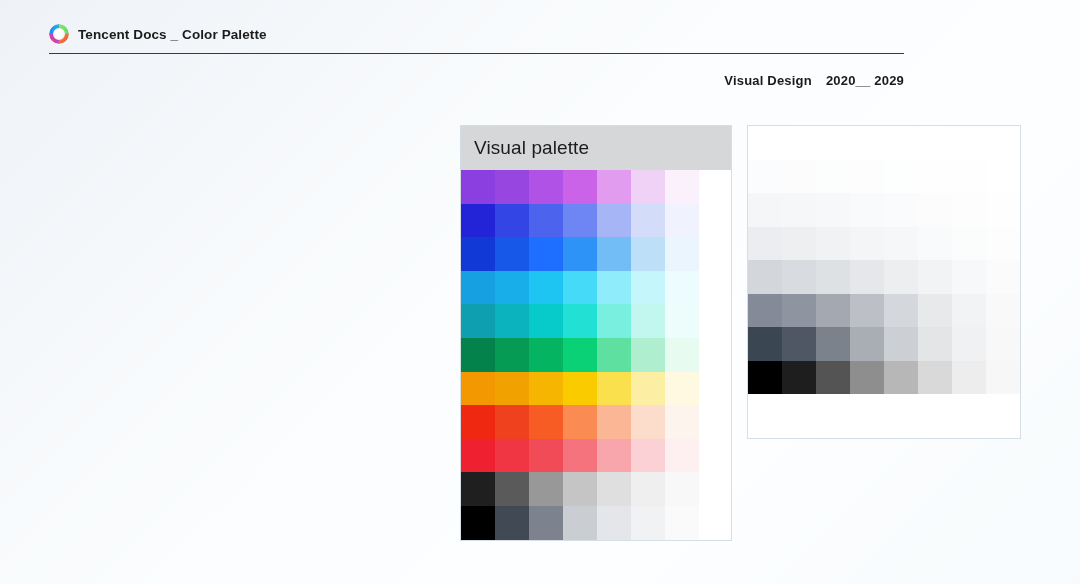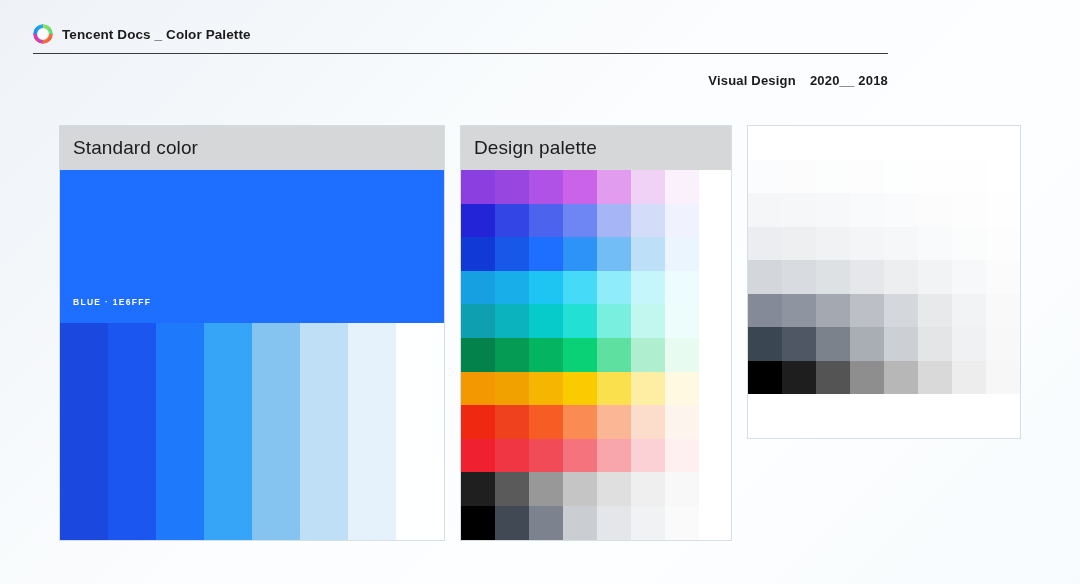--- a/index.html
+++ b/index.html
@@ -15,21 +15,21 @@
     font-family: "Liberation Sans", sans-serif;
     background:
       linear-gradient(135deg, #eef2f7 0%, #f4f7fa 18%, #fbfdfe 45%, #fdfeff 70%, #f7fbfd 100%);
     color: #222;
     position: relative;
   }
 
   
   .header {
     position: absolute;
-    left: 0; top: 0;
+    left: 16px; top: 0;
     width: 924px;
     height: 58px;
     padding-left: 20px;
   }
 
   .header-rule {
     position: absolute;
     left: 33px;
     right: 36px;
     top: 53px;
@@ -201,52 +201,32 @@
       <circle cx="20" cy="20" r="16" fill="none" stroke="url(#g2)" stroke-width="8" stroke-dasharray="25.1 75.4" stroke-dashoffset="-25.1"></circle>
       <circle cx="20" cy="20" r="16" fill="none" stroke="url(#g3)" stroke-width="8" stroke-dasharray="25.1 75.4" stroke-dashoffset="-50.2"></circle>
       <circle cx="20" cy="20" r="16" fill="none" stroke="url(#g4)" stroke-width="8" stroke-dasharray="25.1 75.4" stroke-dashoffset="-75.3"></circle>
       <circle cx="20" cy="20" r="9" fill="#ffffff"></circle>
     </svg>
     <span class="brand-title">Tencent Docs _ Color Palette</span>
   </div>
 
   <div class="header-right">
     <span class="hr-label">Visual Design</span>
-    <span class="hr-years">2020__ 2018</span>
+    <span class="hr-years">2020__ 2029</span>
   </div>
 
   <div class="header-rule"></div>
 </div>
 
 <div class="stage">
 
-  <section class="panel" id="panel-standard">
-    <div class="panel-header">
-      <span class="panel-header-title">Standard color</span>
-    </div>
-    <div class="standard-body">
-      <div class="standard-hero" id="standard-hero" style="background: rgb(30, 111, 255);">
-        <span class="standard-hero-label">BLUE  ·  1E6FFF</span>
-      </div>
-      <div class="ramp" id="standard-ramp">
-          <div class="ramp-cell" style="background: rgb(27, 73, 224);"></div>
-          <div class="ramp-cell" style="background: rgb(26, 86, 239);"></div>
-          <div class="ramp-cell" style="background: rgb(30, 121, 251);"></div>
-          <div class="ramp-cell" style="background: rgb(54, 165, 247);"></div>
-          <div class="ramp-cell" style="background: rgb(133, 195, 240);"></div>
-          <div class="ramp-cell" style="background: rgb(190, 223, 246);"></div>
-          <div class="ramp-cell" style="background: rgb(229, 242, 251);"></div>
-          <div class="ramp-cell" style="background: rgb(254, 255, 255);"></div>
-        </div>
-    </div>
-  </section>
 
   <section class="panel" id="panel-palette">
     <div class="panel-header">
-      <span class="panel-header-title">Design palette</span>
+      <span class="panel-header-title">Visual palette</span>
     </div>
     <div class="palette-body">
       <div class="palette-grid" id="palette-grid">
           <div class="palette-cell" style="background: rgb(139, 63, 224);"></div>
           <div class="palette-cell" style="background: rgb(151, 71, 223);"></div>
           <div class="palette-cell" style="background: rgb(177, 82, 230);"></div>
           <div class="palette-cell" style="background: rgb(203, 99, 232);"></div>
           <div class="palette-cell" style="background: rgb(225, 155, 239);"></div>
           <div class="palette-cell" style="background: rgb(240, 210, 246);"></div>
           <div class="palette-cell" style="background: rgb(251, 241, 252);"></div>

